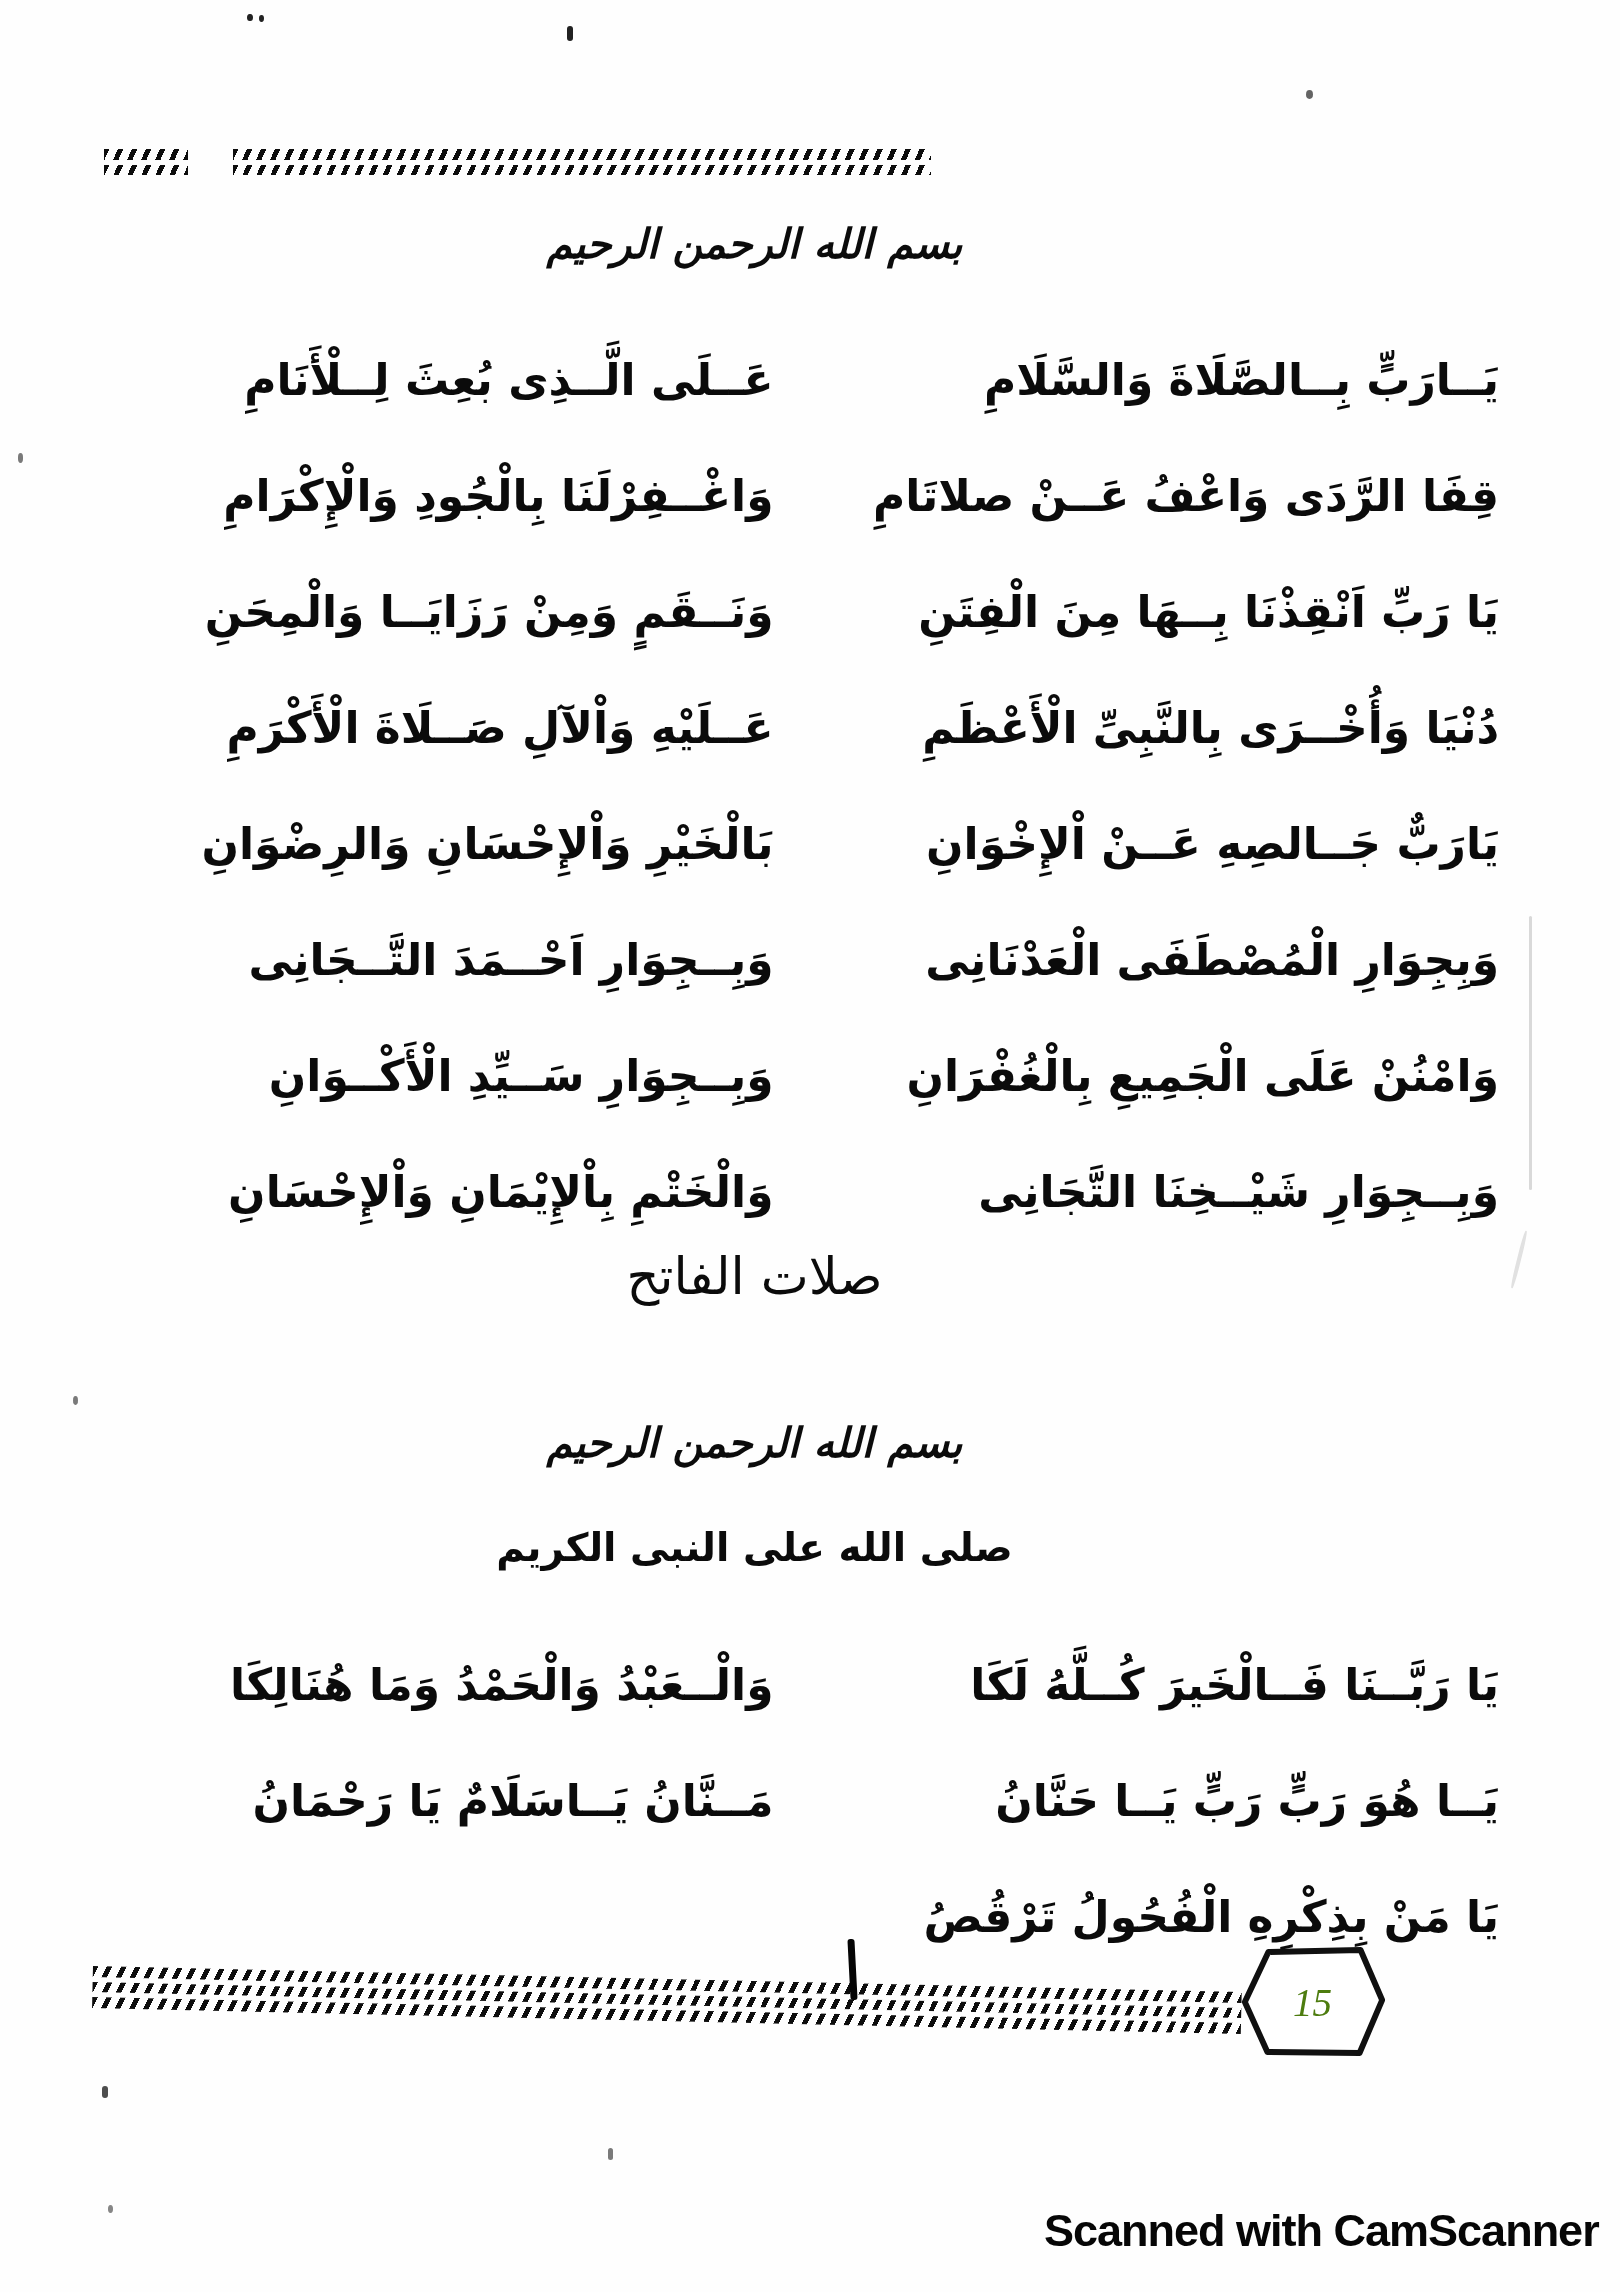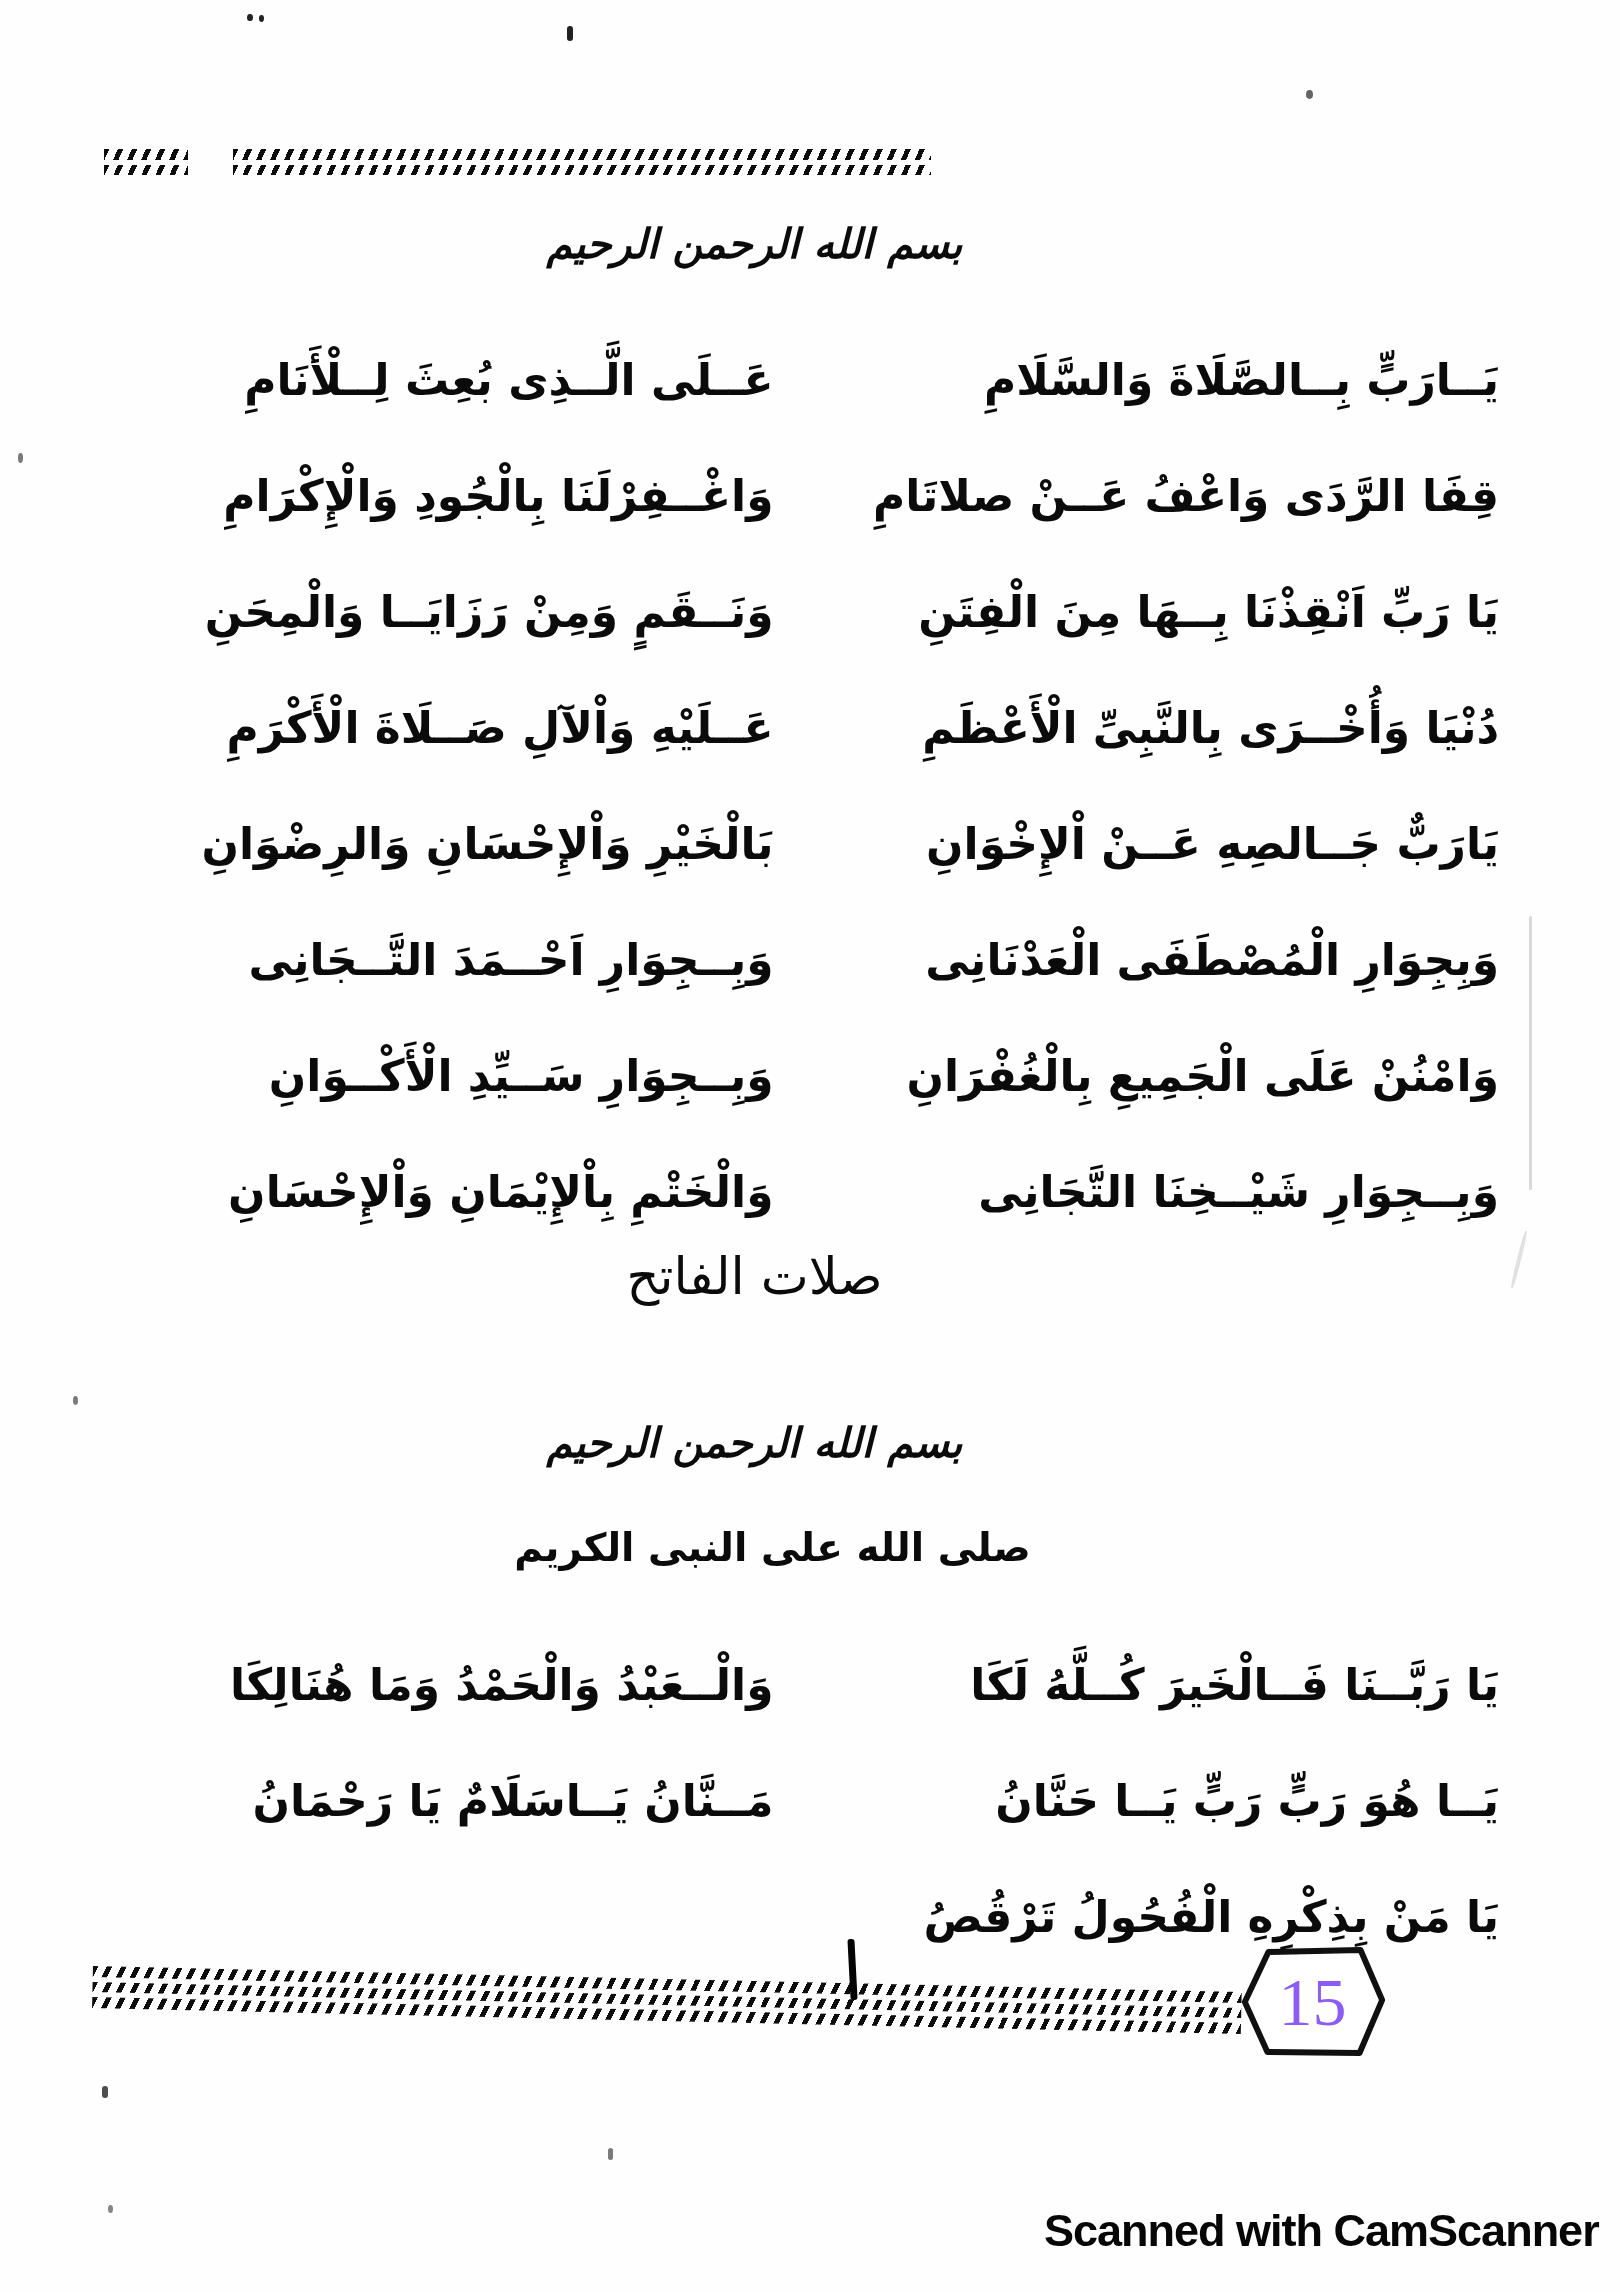--- a/index.html
+++ b/index.html
@@ -12,21 +12,21 @@
   .arabic{
     direction:rtl;
     font-weight:700;
     color:#0b0b0b;
     font-family:"DejaVu Sans", sans-serif;
   }
   .centerline{
     position:absolute;left:0;width:1509px;text-align:center;
   }
   .basmala{font-size:41px;font-style:italic;}
-  .tasliya{font-size:39px;margin-left:18px;}
+  .tasliya{font-size:39px;}
   .heading{font-size:51px;font-weight:400;}
   
   .verses{
     position:absolute;left:125px;width:1374px;
   }
   .verse-row{
     display:flex;direction:rtl;justify-content:space-between;
     height:116px;align-items:center;
   }
   .hemistich{
@@ -48,21 +48,21 @@
     position:absolute;top:1966px;left:93px;width:1149px;
     display:flex;flex-direction:column;gap:4.9px;
     transform:rotate(1.3deg);transform-origin:left top;
   }
   
   .page-badge{
     position:absolute;left:1237px;top:1943px;width:151px;height:118px;
   }
   .page-badge .num{
     position:absolute;inset:0;display:flex;align-items:center;justify-content:center;
-    font-family:"Liberation Serif", serif;font-size:68px;color:#8b5cf6;
+    font-family:"Liberation Serif", serif;font-size:39px;color:#4d7c0f;font-style:italic;
   }
   
   .watermark{
     position:absolute;left:1012px;top:2205px;
     font-family:"Liberation Sans", sans-serif;font-weight:700;
     font-size:45px;color:#060606;letter-spacing:-1px;margin-left:32px;
   }
   
   .speck{position:absolute;background:#222;border-radius:50%;}
   .ink-mark{

